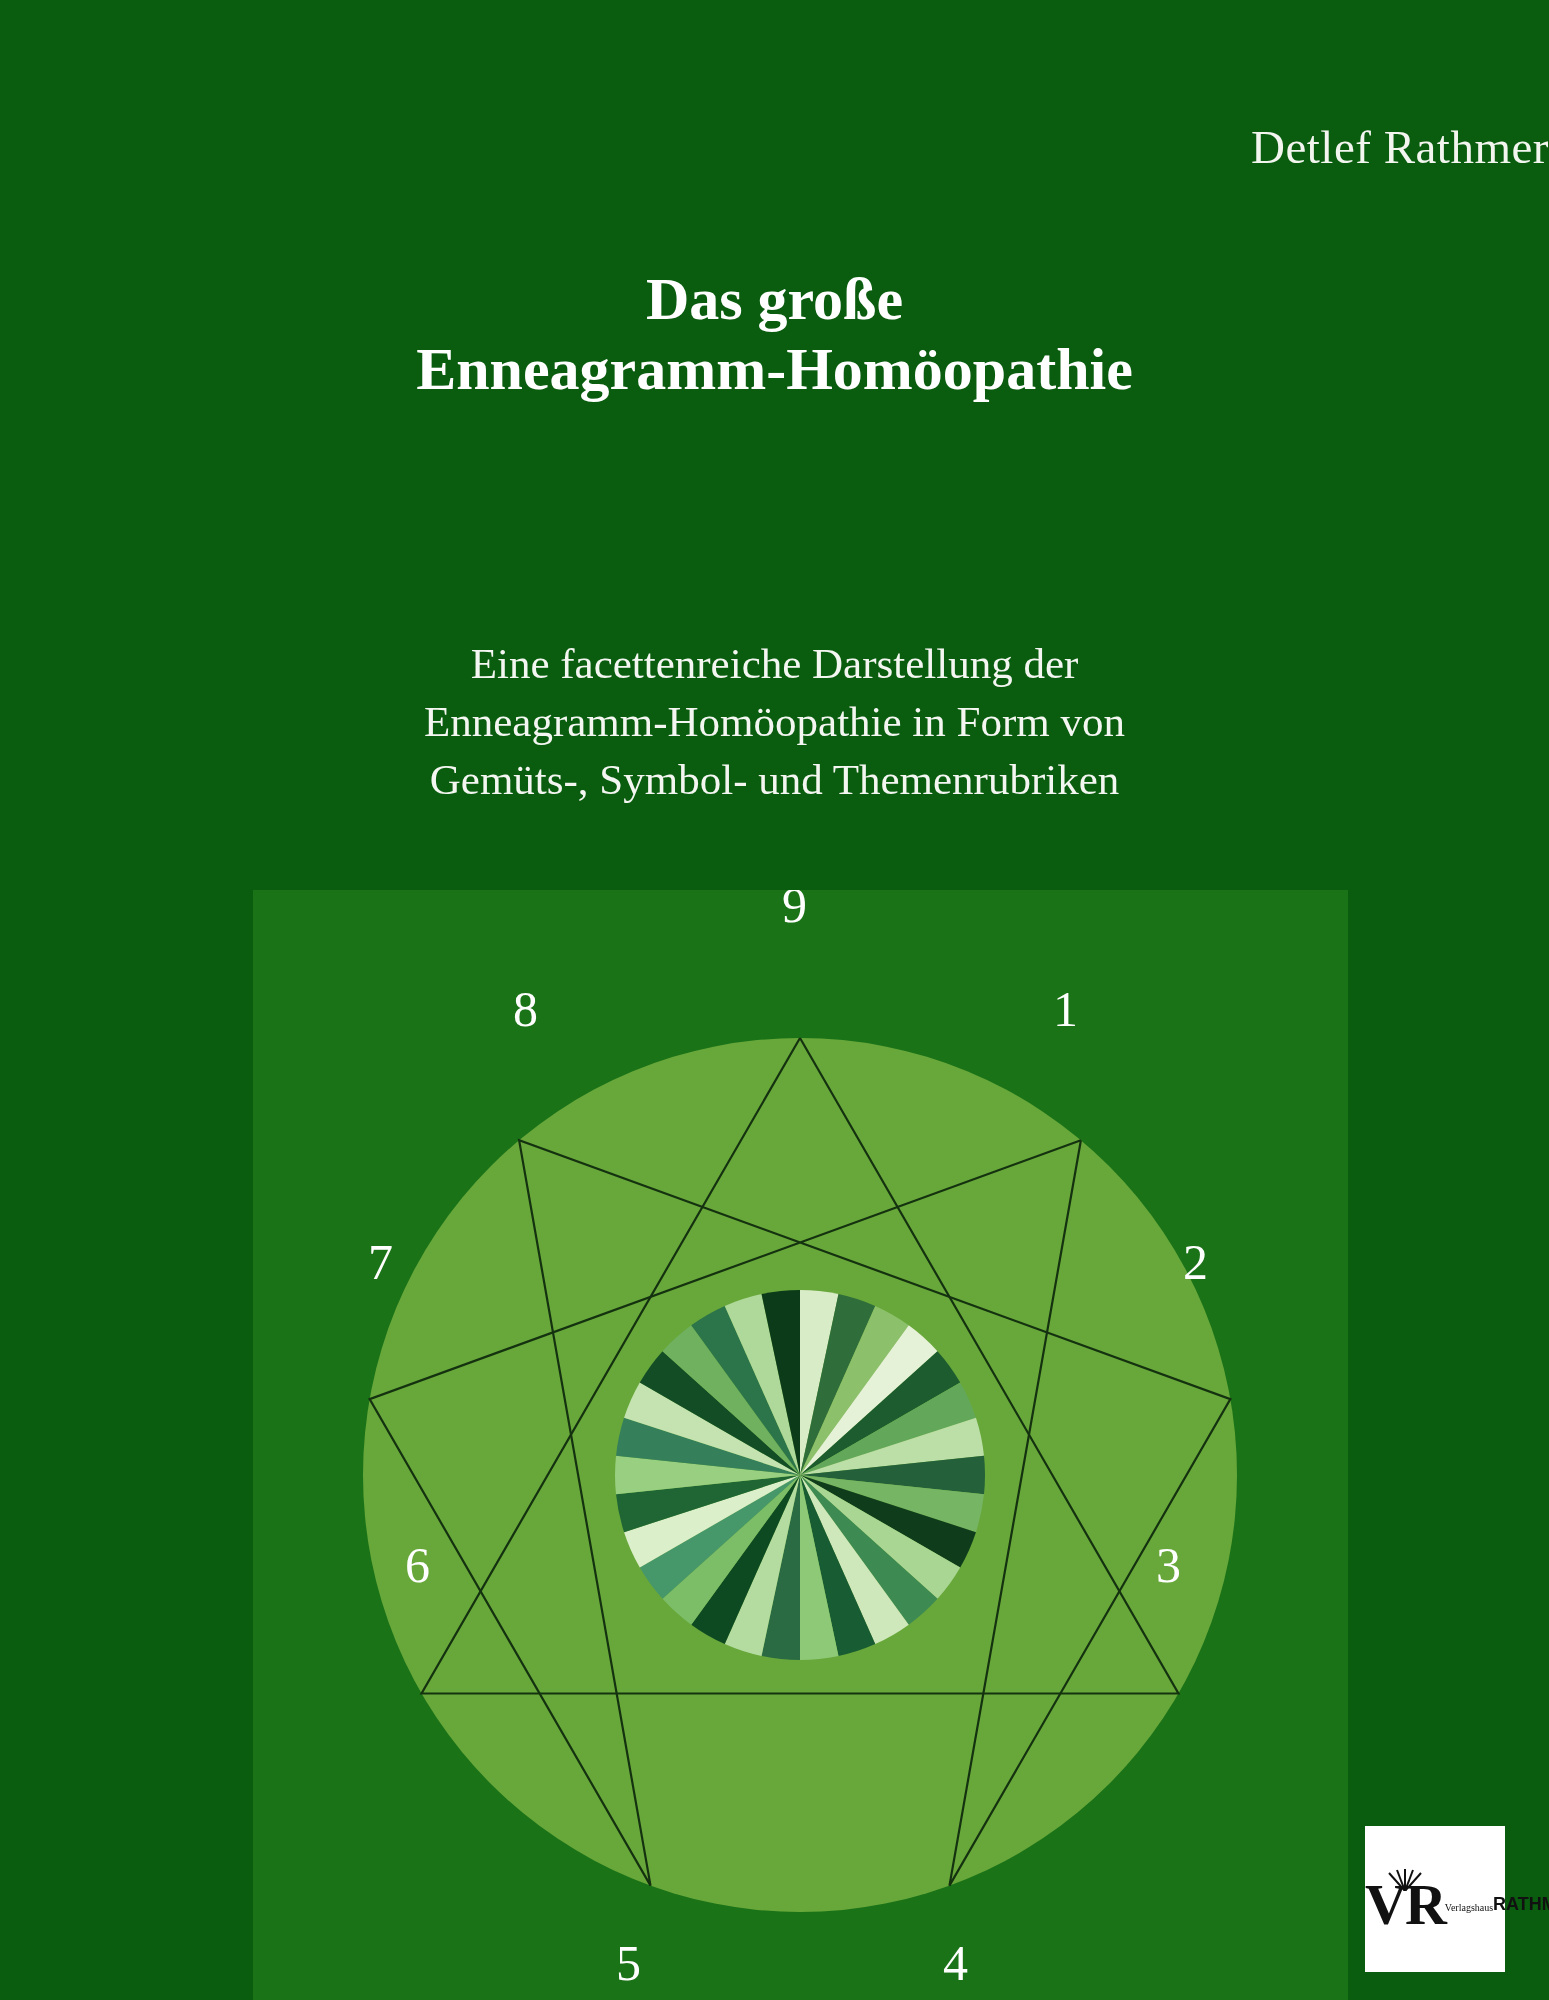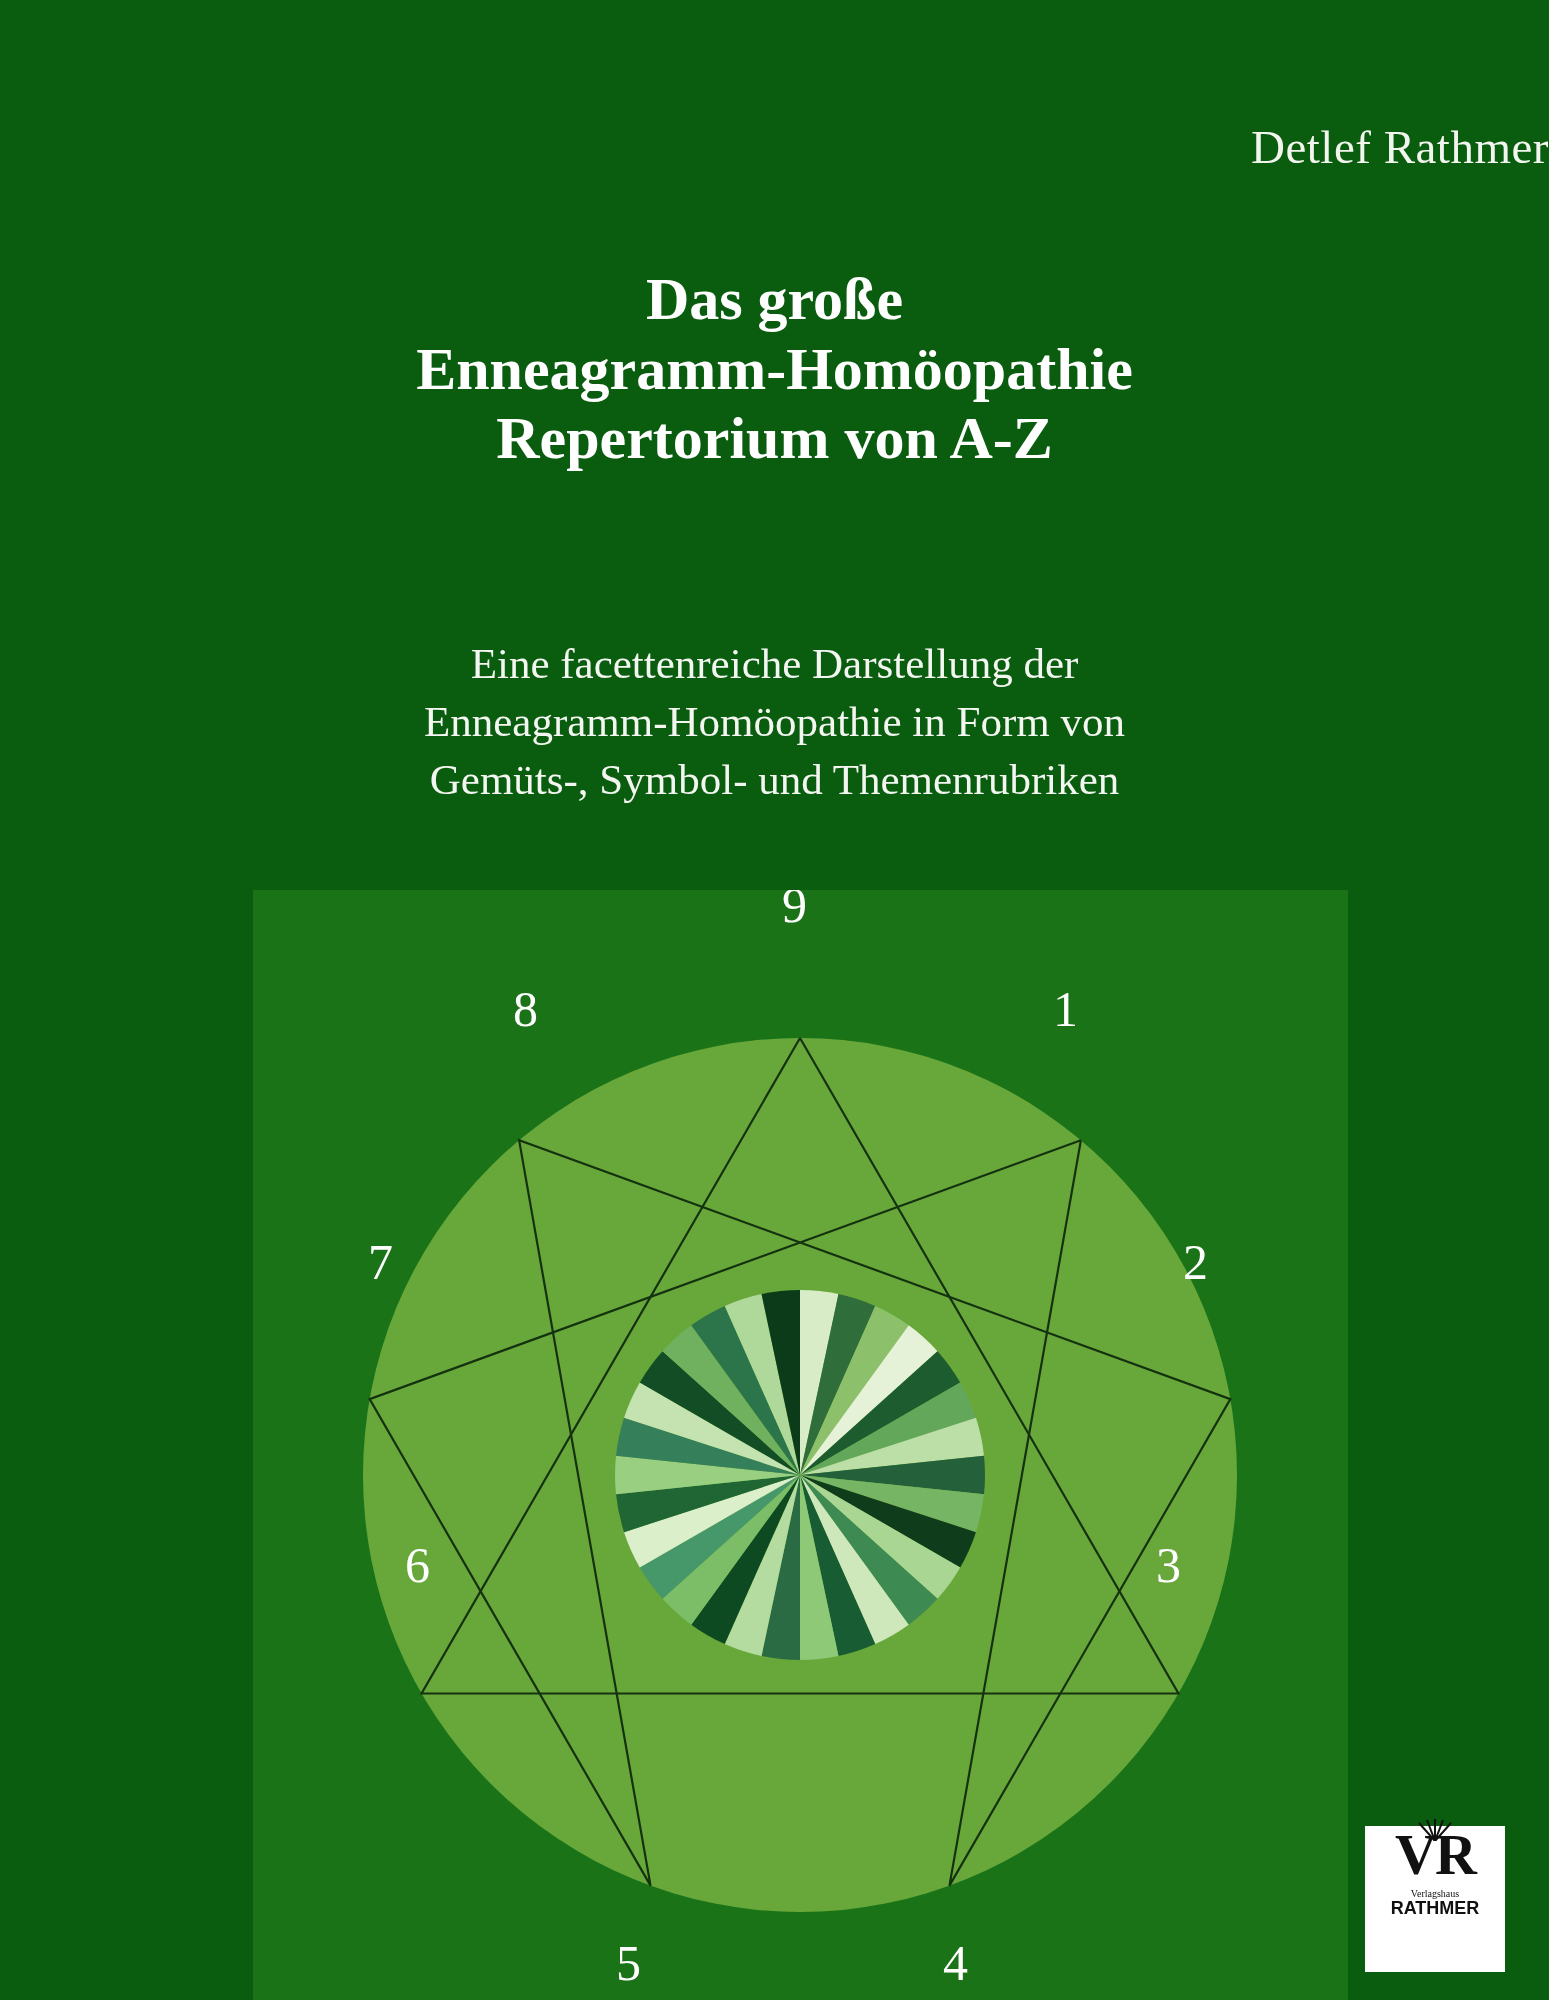--- a/index.html
+++ b/index.html
@@ -89,24 +89,25 @@
   
   .logo {
     position: absolute;
     left: 1365px;
     top: 1826px;
     width: 140px;
     height: 146px;
     background: #ffffff;
     color: #111111;
     display: flex;
-    flex-direction: column;
+    flex-direction: row;
     align-items: center;
     justify-content: flex-start;
     box-sizing: border-box;
+    padding-top: 12px;
   }
   .logo-mark {
     font-family: "Liberation Serif", serif;
     font-size: 58px;
     font-weight: bold;
     letter-spacing: -2px;
     line-height: 1;
     position: relative;
   }
   .logo-mark .rays {
@@ -132,21 +133,20 @@
 </head>
 <body>
 
 <div class="cover">
 
   <div class="author">Detlef Rathmer</div>
 
   <div class="title">
     <span class="line">Das große</span>
     <span class="line">Enneagramm-Homöopathie</span>
-    <span class="line">Repertorium von A-Z</span>
   </div>
 
   <div class="subtitle">
     <span class="line">Eine facettenreiche Darstellung der</span>
     <span class="line">Enneagramm-Homöopathie in Form von</span>
     <span class="line">Gemüts-, Symbol- und Themenrubriken</span>
   </div>
 
   <div class="art-panel">
     <svg class="art-svg" width="1095" height="1110" viewBox="0 0 1095 1110">

